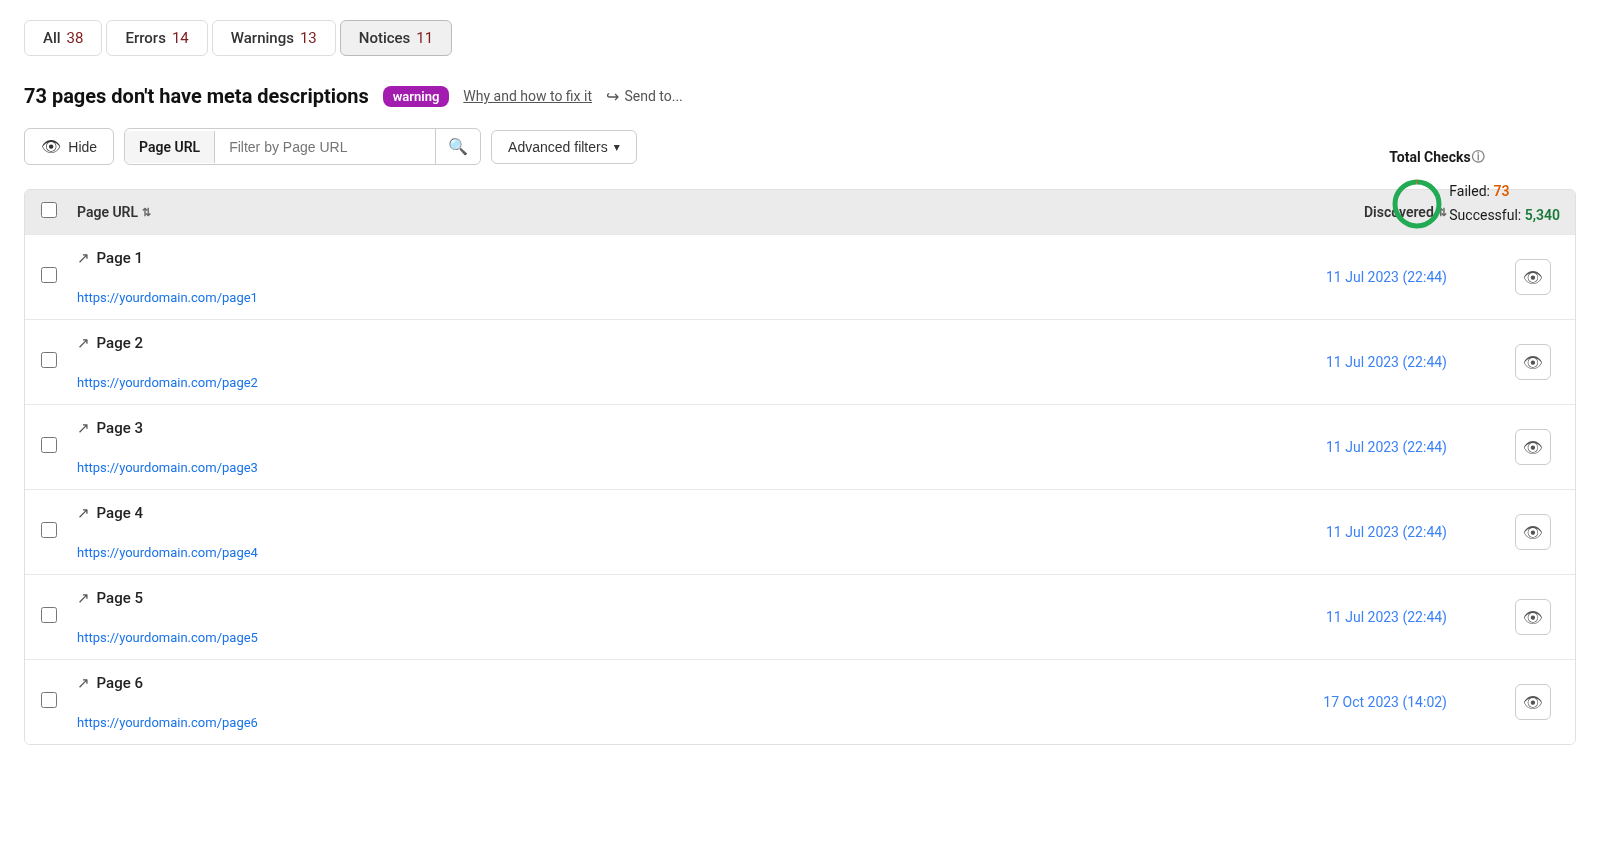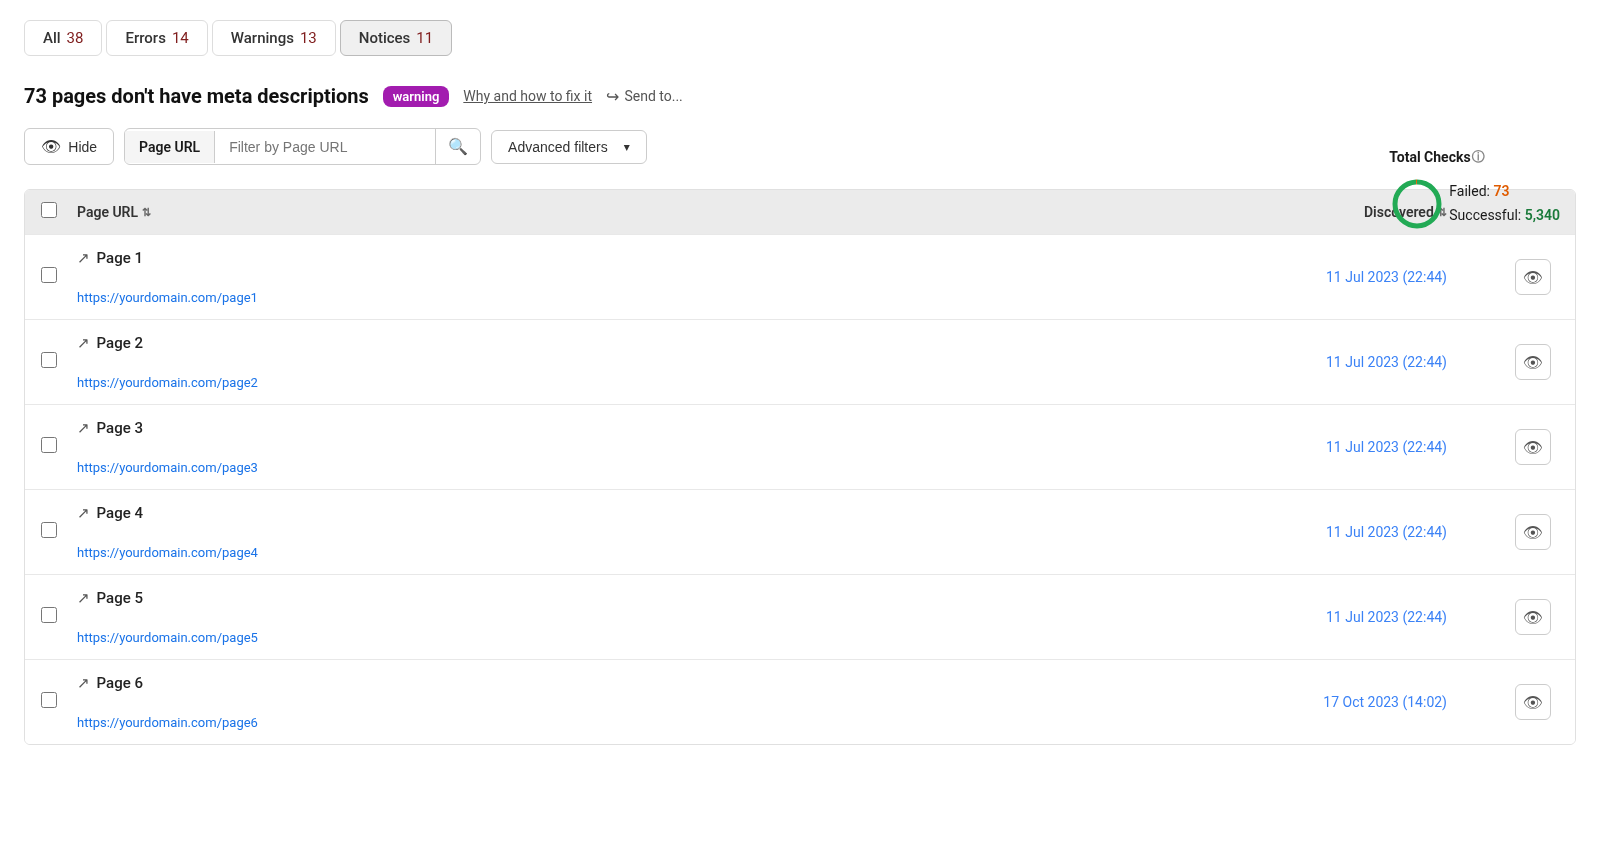--- a/index.html
+++ b/index.html
@@ -128,21 +128,21 @@
       border: none;
       border-left: 1.5px solid #ccc;
       padding: 8px 12px;
       cursor: pointer;
       font-size: 16px;
       color: #555;
     }
     .advanced-filters-btn {
       display: flex;
       align-items: center;
-      gap: 16px;
+      gap: 6px;
       padding: 8px 16px;
       border: 1.5px solid #ccc;
       border-radius: 6px;
       background: #fff;
       cursor: pointer;
       font-size: 14px;
       color: #333;
     }
     .chevron-icon {
       font-size: 12px;

